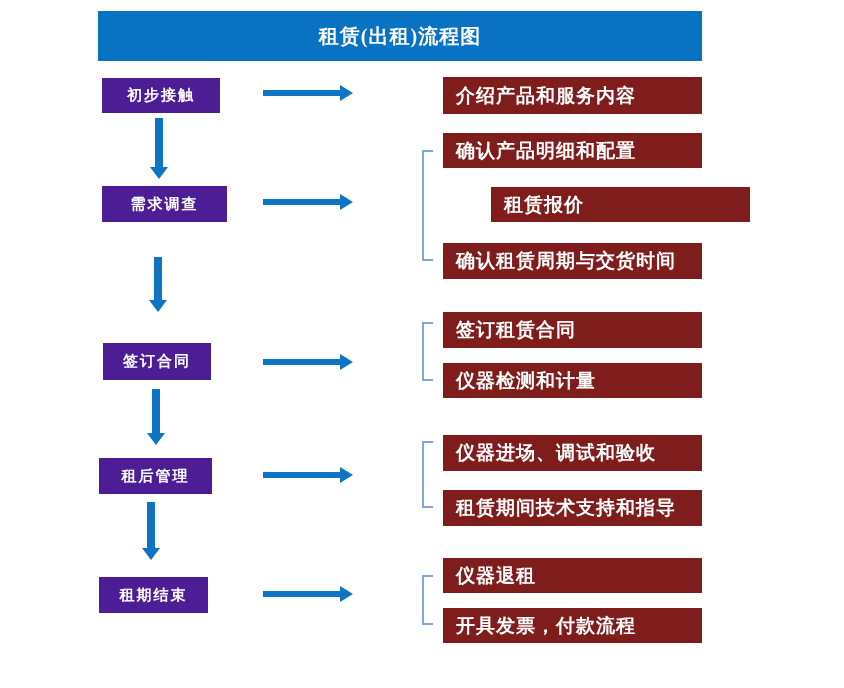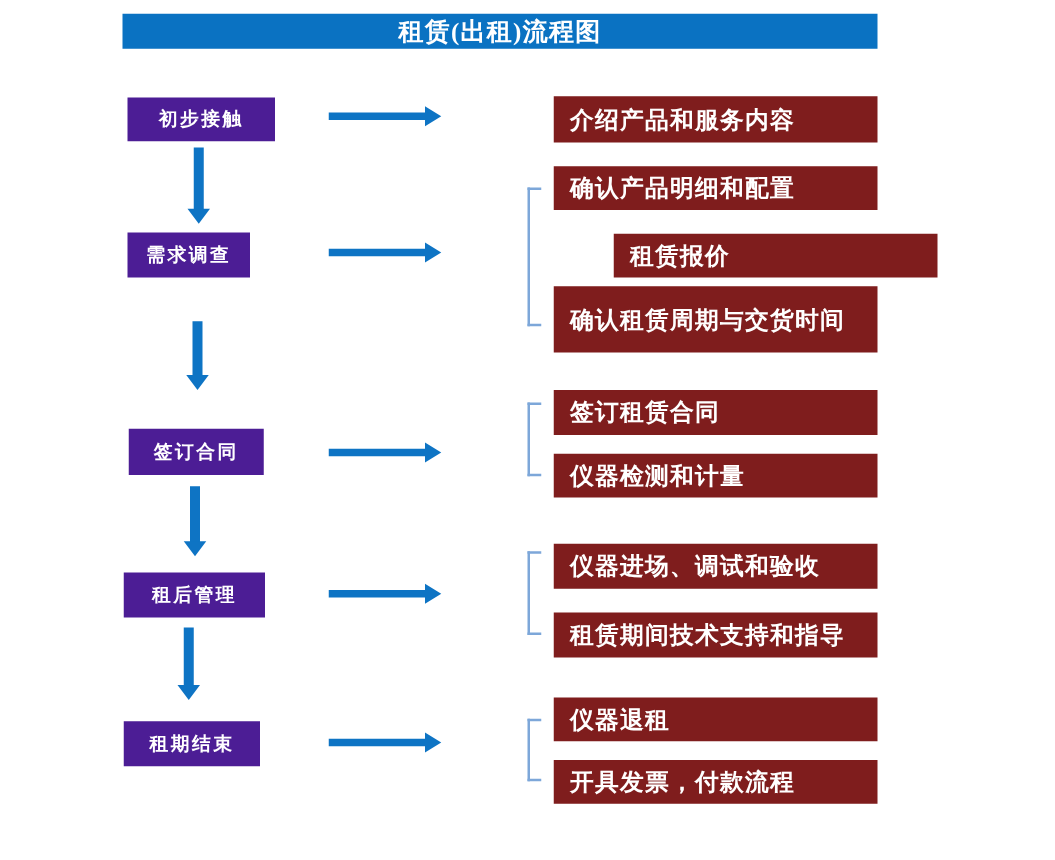--- a/index.html
+++ b/index.html
@@ -7,21 +7,21 @@
   .canvas {
     position: relative;
     width: 844px;
     height: 688px;
     background: #ffffff;
     font-family: "Liberation Serif", "DejaVu Serif", serif;
     overflow: hidden;
   }
   .title-bar {
     position: absolute;
-    left: 98px; top: 11px; width: 604px; height: 28px;
+    left: 98px; top: 11px; width: 604px; height: 50px;
     background: #0a72c2;
     color: #ffffff;
     font-weight: bold;
     font-size: 20px;
     display: flex; align-items: center; justify-content: center;
     letter-spacing: 1px;
   }
   .step-box {
     position: absolute;
     background: #4c1d95;
@@ -77,21 +77,21 @@
   }
 </style>
 </head>
 <body>
 
 <div class="canvas">
 
   <div class="title-bar">租赁(出租)流程图</div>
 
   <div class="step-box" style="left:102px; top:78px; width:118px; height:35px;">初步接触</div>
-  <div class="step-box" style="left:102px; top:186px; width:98px; height:36px;font-family:Liberation Mono, monospace;">需求调查</div>
+  <div class="step-box" style="left:102px; top:186px; width:125px; height:36px;font-family:Liberation Mono, monospace;">需求调查</div>
   <div class="step-box" style="left:103px; top:343px; width:108px; height:37px;">签订合同</div>
   <div class="step-box" style="left:99px; top:458px; width:113px; height:36px;">租后管理</div>
   <div class="step-box" style="left:99px; top:577px; width:109px; height:36px;">租期结束</div>
 
   <div class="arrow-down" style="left:150px; top:118px; height:61px;">
     <div class="shaft"></div>
     <div class="head"></div>
   </div>
   <div class="arrow-down" style="left:149px; top:257px; height:55px;">
     <div class="shaft"></div>
@@ -128,21 +128,21 @@
   </div>
 
   <div class="bracket" style="top:150px; height:111px;"></div>
   <div class="bracket" style="top:322px; height:59px;"></div>
   <div class="bracket" style="top:441px; height:67px;"></div>
   <div class="bracket" style="top:575px; height:50px;"></div>
 
   <div class="detail-box" style="top:77px; height:37px;">介绍产品和服务内容</div>
   <div class="detail-box" style="top:133px; height:35px;">确认产品明细和配置</div>
   <div class="detail-box" style="top:187px; height:35px;margin-left:48px;">租赁报价</div>
-  <div class="detail-box" style="top:229px; height:53px;">确认租赁周期与交货时间</div>
+  <div class="detail-box" style="top:243px; height:36px;">确认租赁周期与交货时间</div>
   <div class="detail-box" style="top:312px; height:36px;">签订租赁合同</div>
   <div class="detail-box" style="top:363px; height:35px;">仪器检测和计量</div>
   <div class="detail-box" style="top:423px; height:36px;margin-top:12px;">仪器进场、调试和验收</div>
   <div class="detail-box" style="top:490px; height:36px;">租赁期间技术支持和指导</div>
   <div class="detail-box" style="top:558px; height:35px;">仪器退租</div>
   <div class="detail-box" style="top:608px; height:35px;">开具发票，付款流程</div>
 
 </div>
 
 </body></html>

